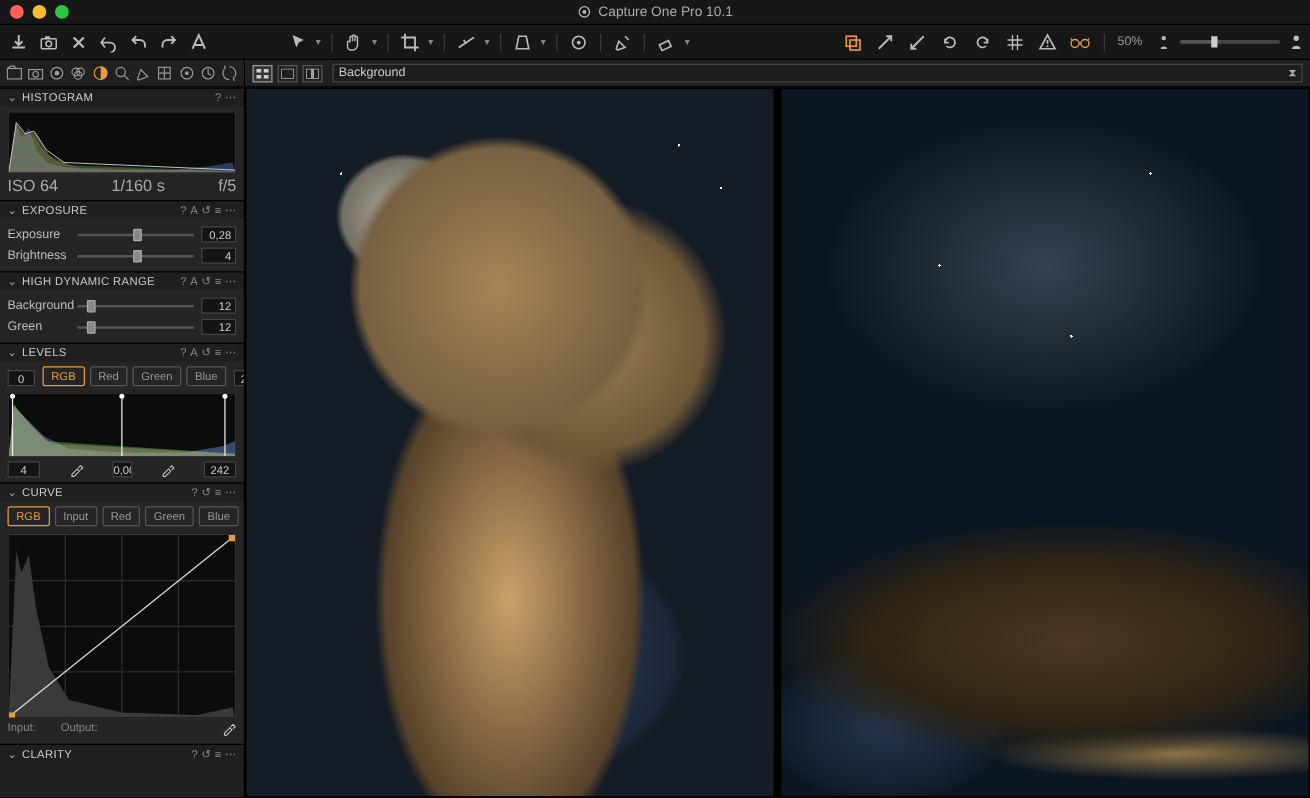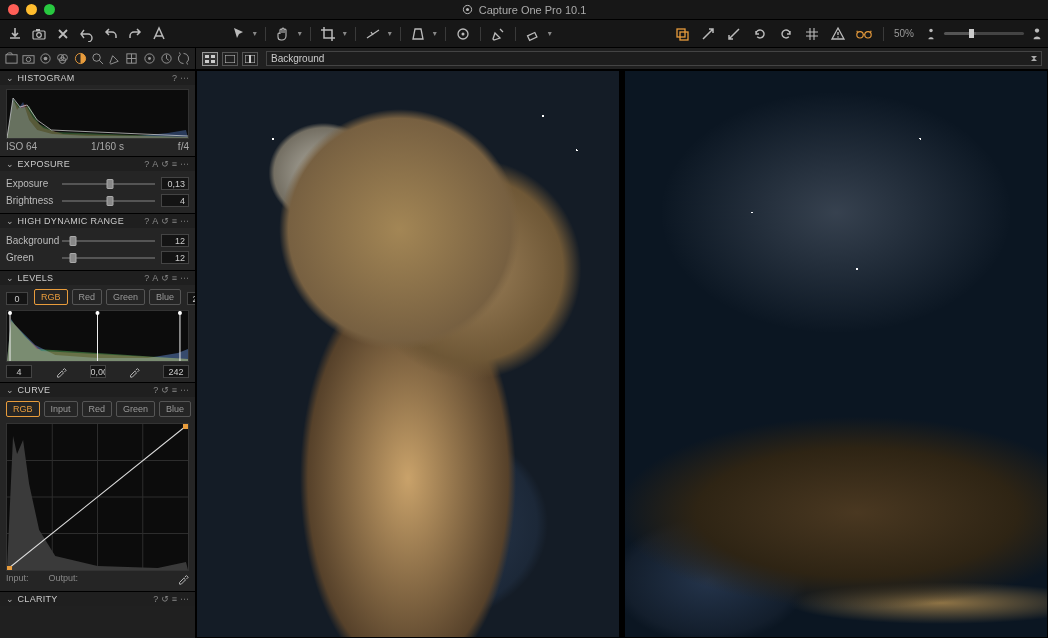--- a/index.html
+++ b/index.html
@@ -47,21 +47,21 @@
   .tooltabs .tt svg{width:13px;height:13px;}
   .panels{flex:1;overflow:hidden;font-size:10px;}
   .panel-hd{background:#1f1f1f;padding:2px 6px;display:flex;align-items:center;gap:4px;border-top:1px solid #000;}
   .panel-hd .chev{font-size:9px;color:#aaa;}
   .panel-hd .name{flex:1;text-transform:uppercase;letter-spacing:.3px;color:#ccc;font-size:9px;}
   .panel-hd .tools{display:flex;gap:3px;font-size:9px;color:#888;}
   .panel-hd .tools span{cursor:pointer;}
   .panel-body{background:#252525;padding:4px 6px;}
   .histogram{height:50px;position:relative;background:#0c0c0c;border:1px solid #333;}
   .hist-svg{position:absolute;inset:0;width:100%;height:100%;}
-  .hist-meta{display:flex;justify-content:space-between;padding:2px 0 0;font-size:10px;color:#aaa;}
+  .hist-meta{display:flex;justify-content:space-between;padding:2px 0 0;font-size:13px;color:#aaa;}
   .slider-row{display:flex;align-items:center;gap:6px;padding:2px 0;font-size:10px;}
   .slider-row label{width:50px;color:#bbb;}
   .slider-track{flex:1;height:2px;background:#555;position:relative;cursor:pointer;}
   .slider-thumb{position:absolute;top:-4px;width:7px;height:10px;background:#888;border-radius:1px;border:1px solid #aaa;transform:translateX(-50%);}
   .slider-val{width:28px;text-align:right;background:var(--input-bg);border:1px solid #444;padding:0 3px;font-size:9px;height:13px;line-height:12px;color:#ccc;}
   .channel-tabs{display:flex;gap:4px;padding-bottom:3px;font-size:9px;}
   .channel-tabs span{padding:2px 6px;border:1px solid #555;border-radius:2px;color:#999;cursor:pointer;}
   .channel-tabs span.active{border-color:var(--accent);color:var(--accent);}
   .levels-box{height:52px;background:#0c0c0c;border:1px solid #333;position:relative;margin-top:2px;}
   .levels-row{display:flex;justify-content:space-between;align-items:center;padding-top:3px;font-size:9px;}
@@ -365,42 +365,42 @@
           <svg class="hist-svg" viewBox="0 0 180 48" preserveAspectRatio="none">
             <path d="M0 48 L6 8 L10 20 L16 12 L22 30 L30 40 L45 44 L80 46 L130 46 L160 43 L178 40 L180 48 Z" fill="rgba(100,150,240,.35)"></path>
             <path d="M0 48 L6 10 L12 18 L18 14 L26 28 L36 38 L56 44 L180 47 L180 48 Z" fill="rgba(240,90,90,.3)"></path>
             <path d="M0 48 L6 9 L14 18 L22 16 L32 34 L48 42 L180 47 L180 48 Z" fill="rgba(110,220,110,.3)"></path>
             <path d="M0 48 L6 8 L13 17 L20 15 L30 30 L44 40 L180 46" fill="none" stroke="#ddd" stroke-width=".7"></path>
           </svg>
         </div>
         <div class="hist-meta">
           <span>ISO 64</span>
           <span>1/160 s</span>
-          <span>f/4</span>
+          <span>f/5</span>
         </div>
       </div>
 
       <div class="panel-hd">
         <span class="chev">⌄</span>
         <span class="name">EXPOSURE</span>
         <span class="tools">
           <span>?</span>
           <span>A</span>
           <span>↺</span>
           <span>≡</span>
           <span>⋯</span>
         </span>
       </div>
       <div class="panel-body">
         <div class="slider-row">
           <label>Exposure</label>
           <div class="slider-track">
               <div class="slider-thumb" style="left:52%"></div>
             </div>
-          <div class="slider-val">0,13</div>
+          <div class="slider-val">0,28</div>
         </div>
         <div class="slider-row">
           <label>Brightness</label>
           <div class="slider-track">
               <div class="slider-thumb" style="left:52%"></div>
             </div>
           <div class="slider-val">4</div>
         </div>
       </div>
 

